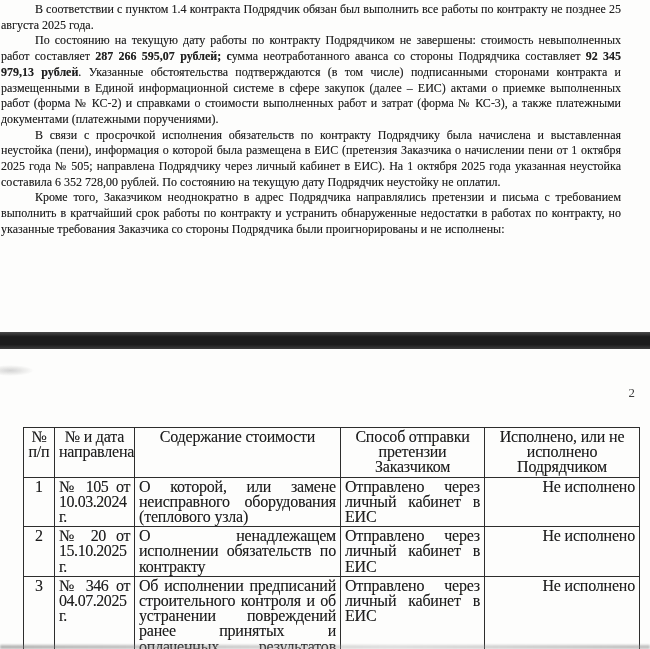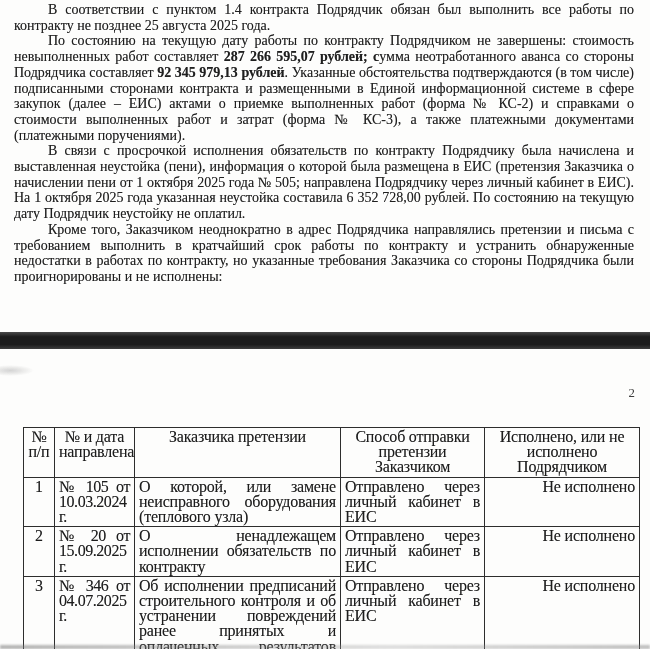--- a/index.html
+++ b/index.html
@@ -9,22 +9,22 @@
     overflow: hidden;
     background: var(--bg, #fdfdfc);
     font-family: "Liberation Serif", "DejaVu Serif", serif;
     color: var(--ink, #1f1f1f);
   }
   .page { position: absolute; inset: 0; }
 
   
   .text-block {
     position: absolute;
-    left: 14px; top: 2px; width: 620px;
-    font-size: 14px;
+    left: 1px; top: 2px; width: 620px;
+    font-size: 12px;
     line-height: 15.7px;
     text-align: justify;
   }
   .text-block p {
     margin: 0;
     text-indent: 34px;
     text-shadow: 0 0 0.4px rgba(30,30,30,0.45);
   }
   .text-block .bold { font-weight: 700; }
 
@@ -114,36 +114,36 @@
       <col style="width:31px">
       <col style="width:80px">
       <col style="width:206px">
       <col style="width:144px">
       <col style="width:155px">
     </colgroup>
     <thead>
       <tr id="head-row">
           <th>№ п/п</th>
           <th>№ и дата направлена</th>
-          <th>Заказчика претензии</th>
+          <th>Содержание стоимости</th>
           <th>Способ отправки претензии Заказчиком</th>
           <th>Исполнено, или не исполнено Подрядчиком</th>
         </tr>
     </thead>
     <tbody id="table-body">
         <tr>
           <td>1</td>
           <td>№ 105 от 10.03.2024 г.</td>
           <td>О которой, или замене неисправного оборудования (теплового узла)</td>
           <td>Отправлено через личный кабинет в ЕИС</td>
           <td>Не исполнено</td>
         </tr>
         <tr>
           <td>2</td>
-          <td>№ 20 от 15.09.2025 г.</td>
+          <td>№ 20 от 15.10.2025 г.</td>
           <td>О ненадлежащем исполнении обязательств по контракту</td>
           <td>Отправлено через личный кабинет в ЕИС</td>
           <td>Не исполнено</td>
         </tr>
         <tr>
           <td>3</td>
           <td>№ 346 от 04.07.2025 г.</td>
           <td>Об исполнении предписаний строительного контроля и об устранении повреждений ранее принятых и оплаченных результатов работ</td>
           <td>Отправлено через личный кабинет в ЕИС</td>
           <td>Не исполнено</td>

